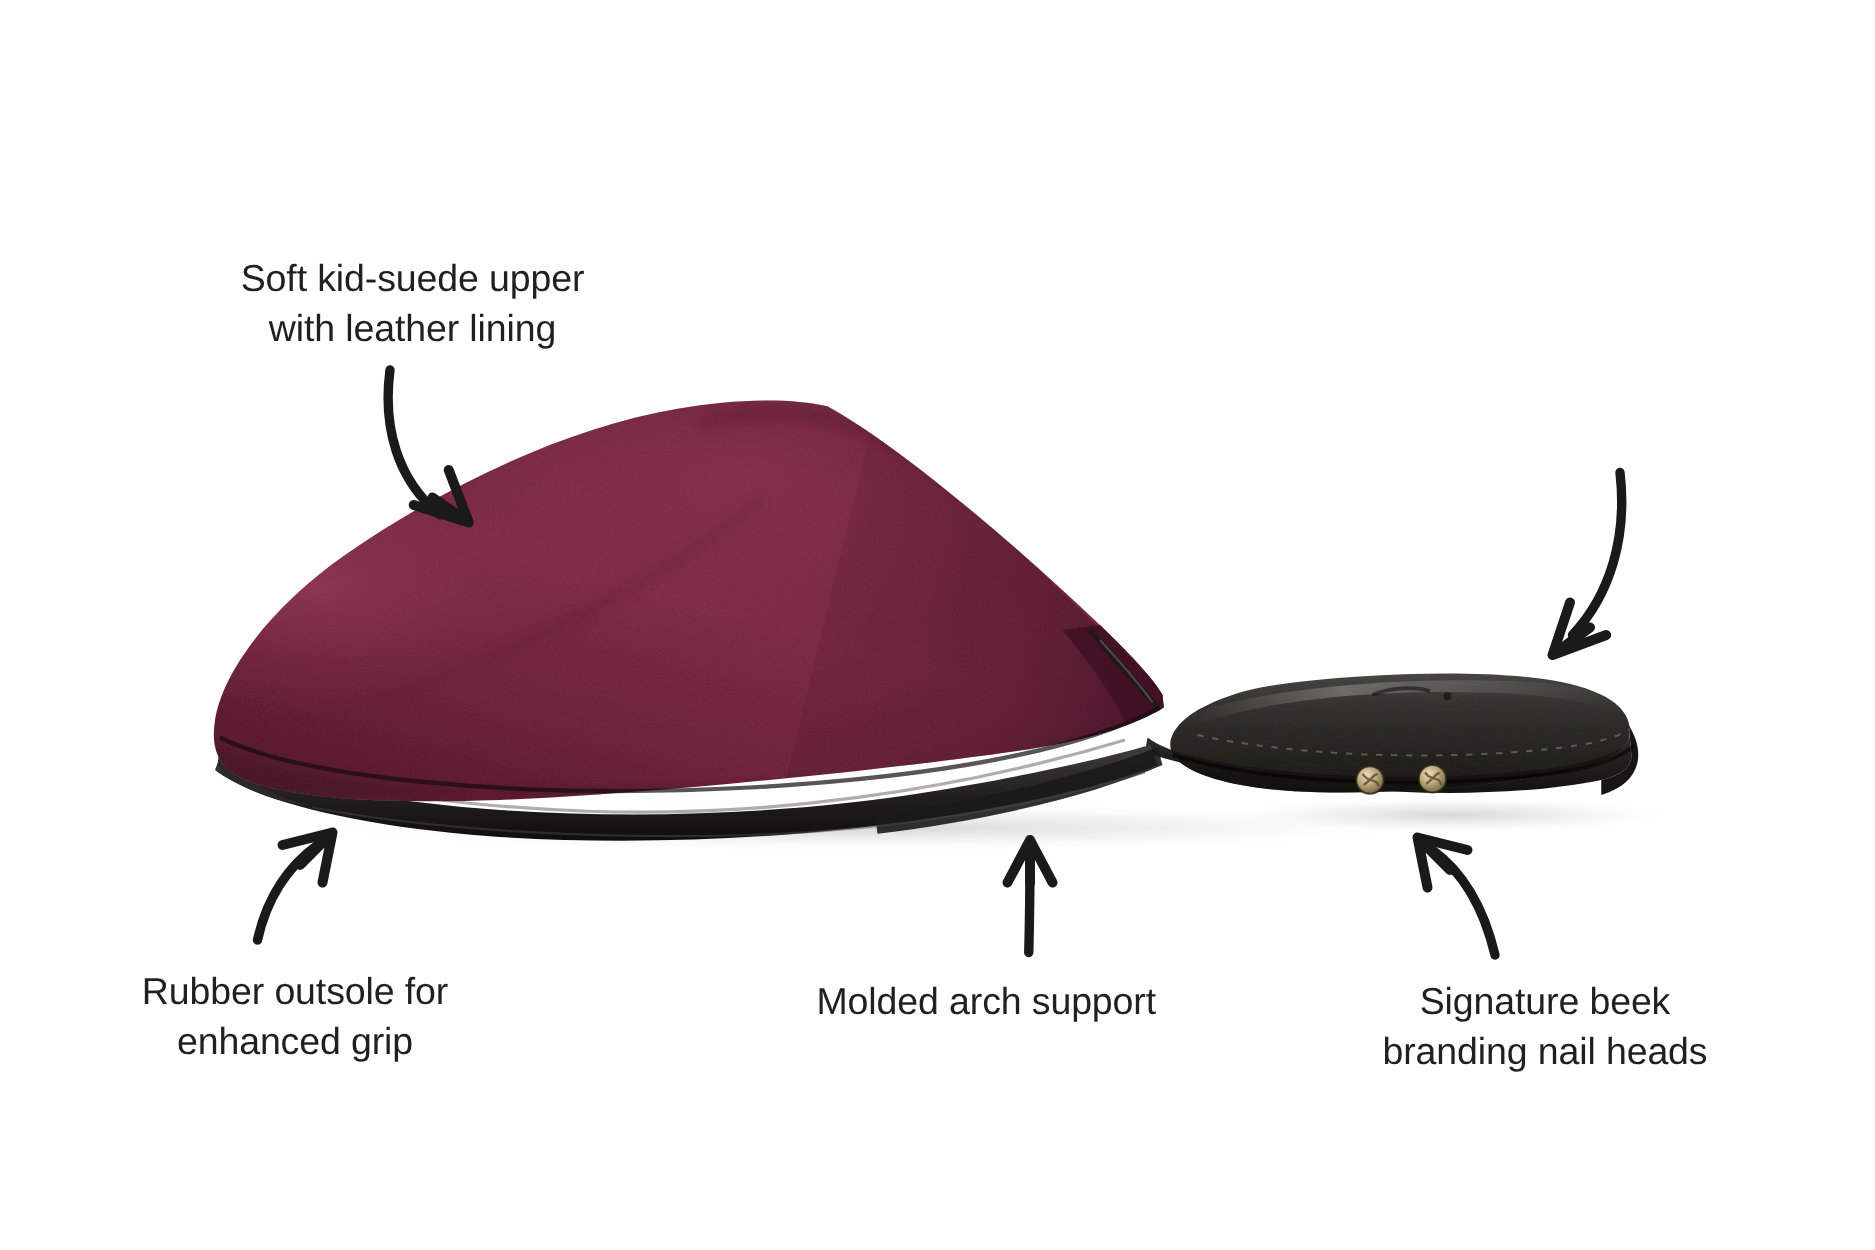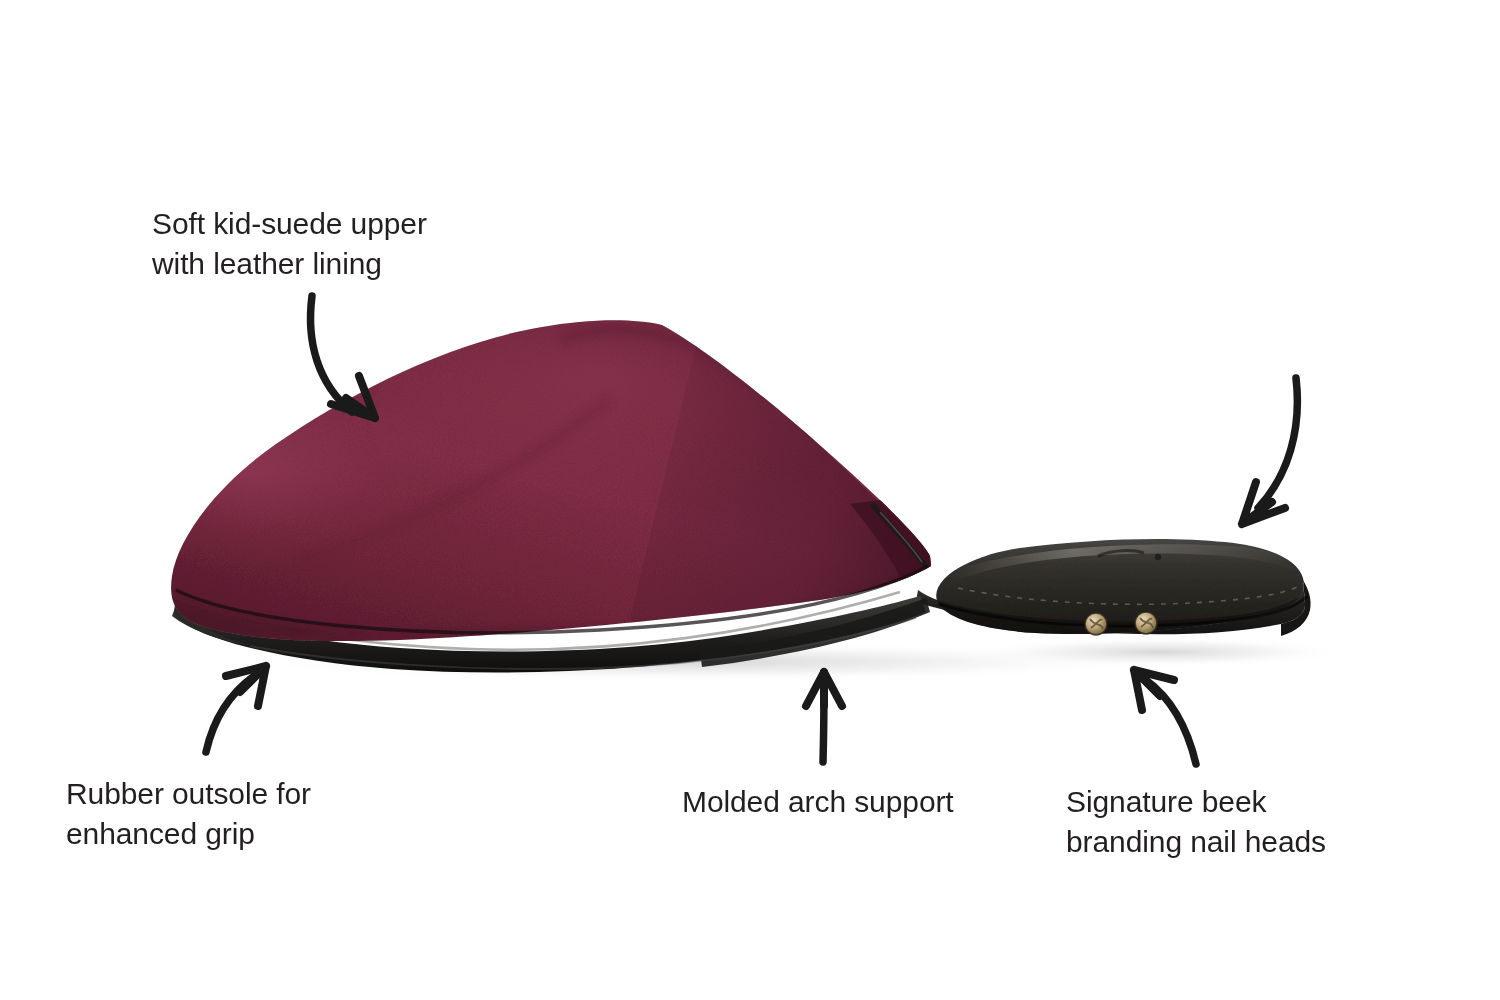--- a/index.html
+++ b/index.html
@@ -16,26 +16,27 @@
     font-family: "Liberation Sans", "DejaVu Sans", sans-serif;
   }
   .callout {
     position: absolute;
     color: #231f20;
     font-size: 30px;
     line-height: 1.32;
     font-weight: 400;
     letter-spacing: -0.1px;
     white-space: pre-line;
+    text-align: center;
     user-select: none;
   }
   #label-upper       { left: 152px; top: 204px; width: 356px; }
   #label-insole      { left: 1126px; top: 282px; width: 360px; }
   #label-outsole     { left: 66px;  top: 774px; width: 340px; }
-  #label-arch        { left: 682px; top: 782px; width: 346px; }
+  #label-arch        { left: 616px; top: 782px; width: 346px; }
   #label-nails       { left: 1066px; top: 782px; width: 340px; }
 
   #art {
     position: absolute;
     left: 0; top: 0;
     width: 1500px;
     height: 1000px;
   }
 </style>
 </head>

